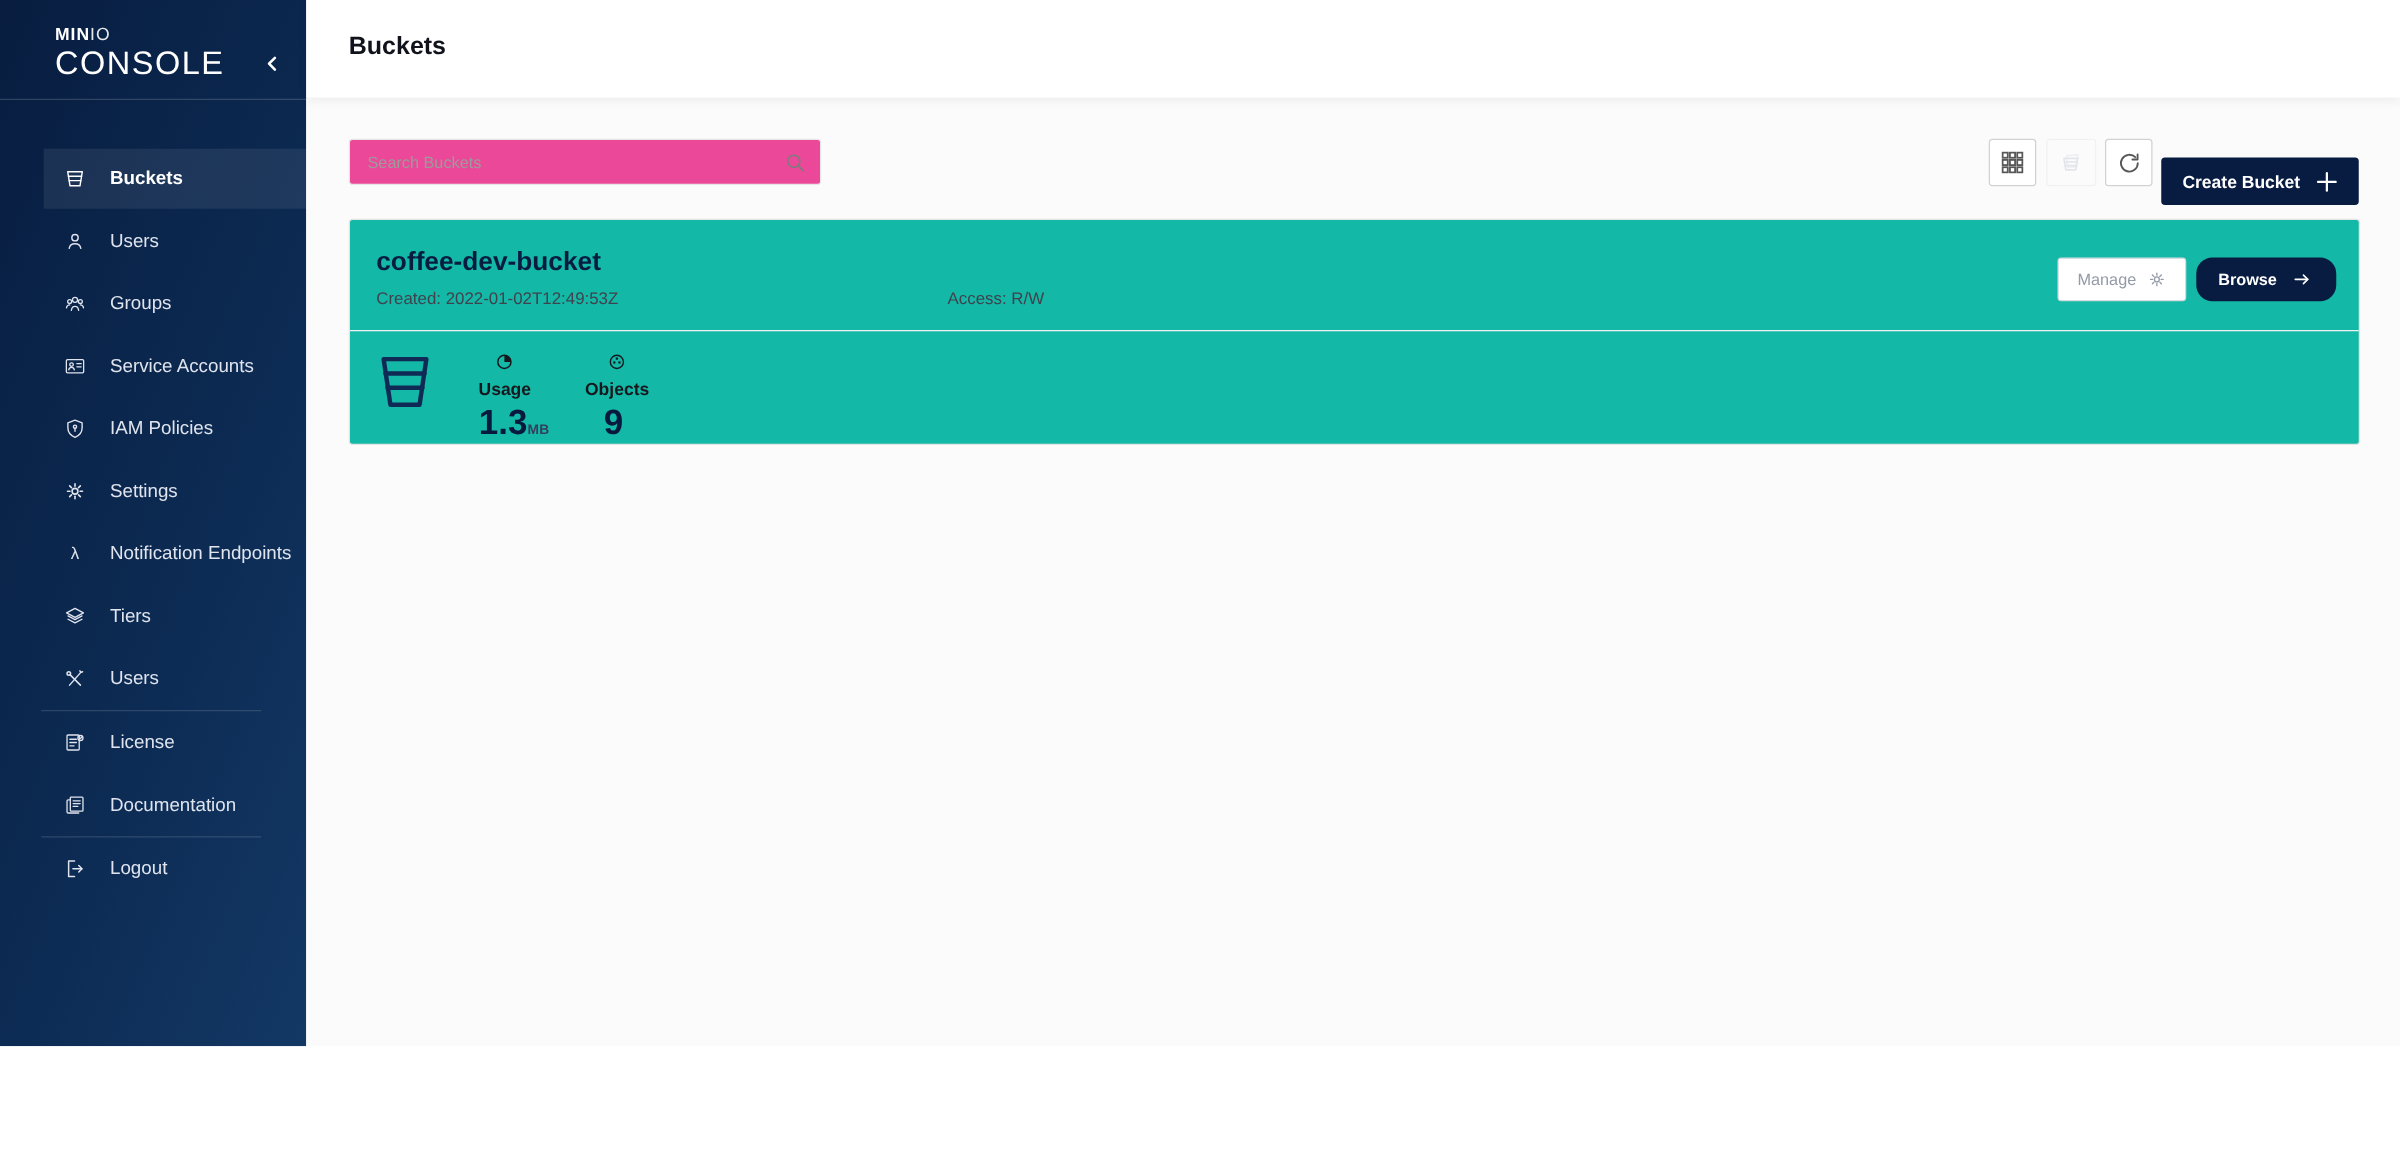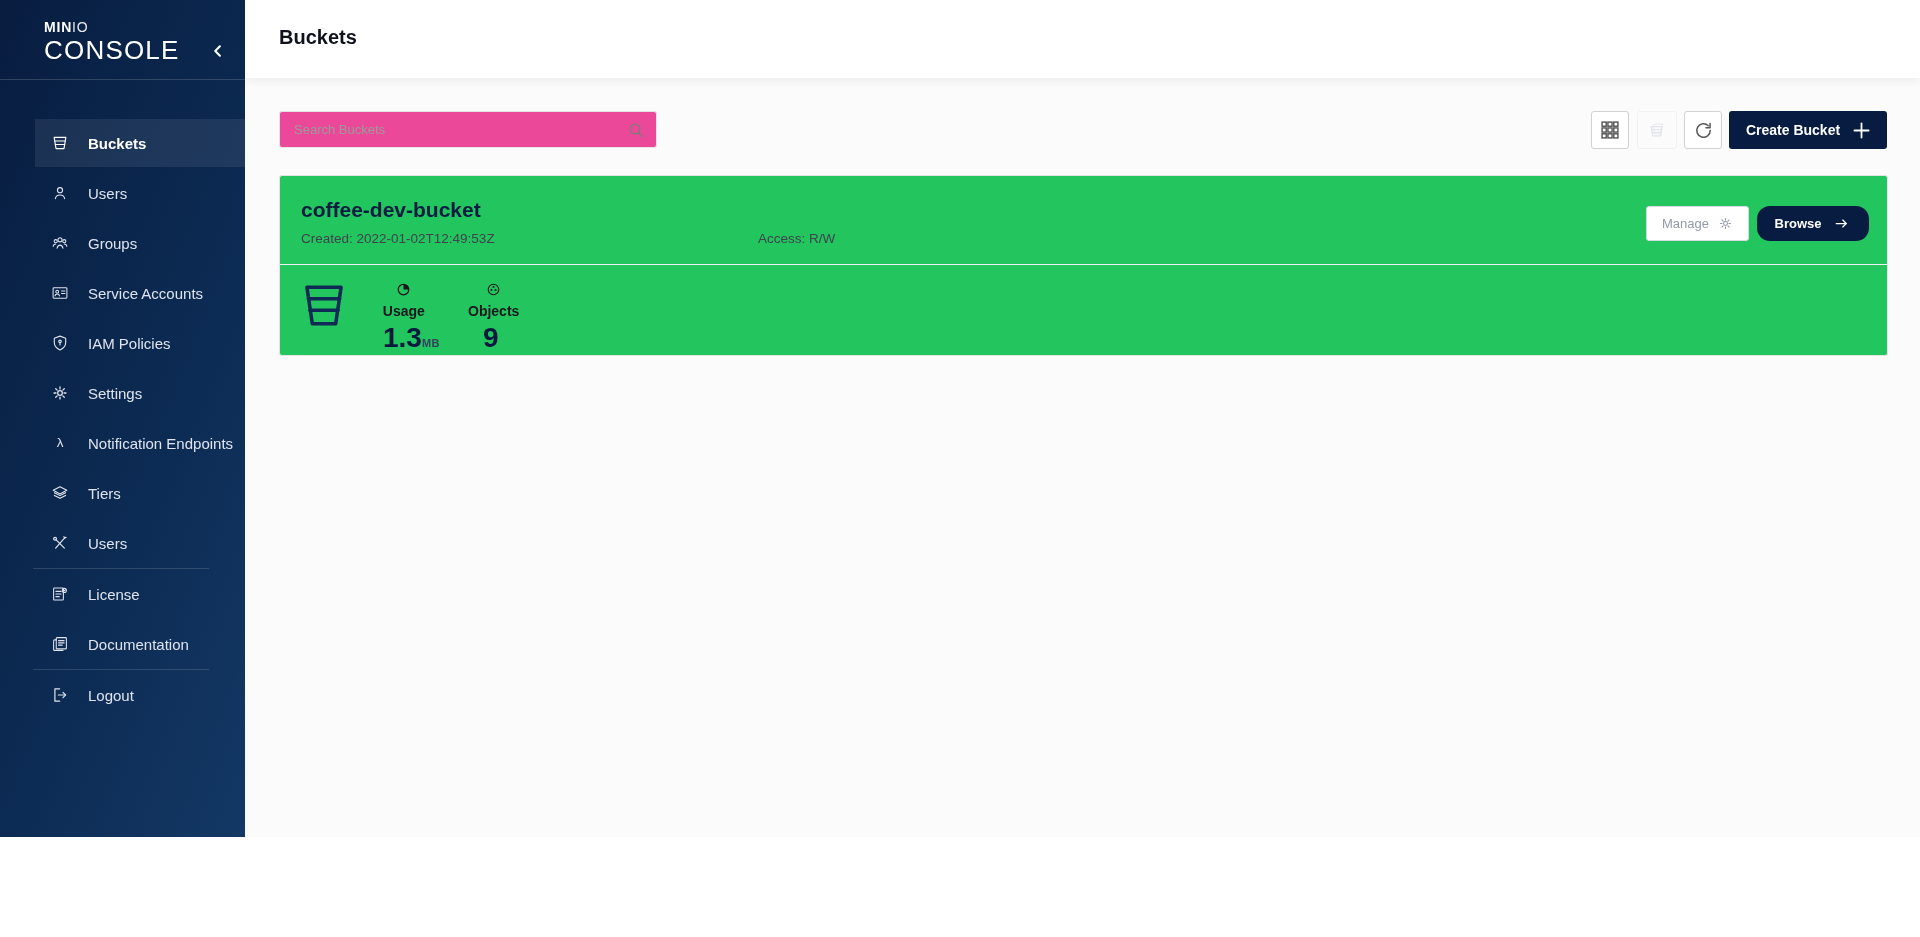--- a/index.html
+++ b/index.html
@@ -46,26 +46,26 @@
     border:1px solid #e5e5e5;border-radius:3px;box-sizing:border-box;}
   .search-box input{position:absolute;left:0;top:0;width:100%;height:100%;border:none;outline:none;
     background:transparent;font-family:inherit;font-size:13px;color:#333;padding:0 38px 0 14px;box-sizing:border-box;}
   .search-box input::placeholder{color:#9b9b9b;}
   .search-icon{position:absolute;right:10px;top:8px;color:#7c7c7c;}
 
   .icon-btn{position:absolute;top:33px;width:38px;height:38px;background:#fff;border:1px solid #d2d2d2;
     border-radius:3px;display:flex;align-items:center;justify-content:center;color:#575757;cursor:pointer;box-sizing:border-box;}
   .icon-btn.disabled{border-color:#f1f1f1;background:#fbfbfc;color:#e3e5ea;cursor:default;}
   .btn-grid{left:1346px;} .btn-list{left:1392px;width:40px;} .btn-refresh{left:1439px;}
-  .create-btn{position:absolute;left:1484px;top:33px;width:158px;height:38px;background:#081C42;color:#fff;
+  .create-btn{position:absolute;left:1484px;top:48px;width:158px;height:38px;background:#081C42;color:#fff;
     border:none;border-radius:3px;font-family:inherit;font-size:14px;font-weight:700;display:flex;align-items:center;
     justify-content:center;gap:13px;cursor:pointer;}
 
   
-  .bucket-card{position:absolute;left:34px;top:97px;width:1609px;height:181px;background:#22c55e;
+  .bucket-card{position:absolute;left:34px;top:97px;width:1609px;height:181px;background:#14b8a6;
     border:1px solid #e4e4e4;border-radius:3px;box-sizing:border-box;padding-left:30px;}
   .bucket-name{position:absolute;left:21px;top:22px;font-size:21px;font-weight:700;color:#081C42;}
   .bucket-created{position:absolute;left:21px;top:55px;font-size:13.5px;color:#40424d;}
   .bucket-access{position:absolute;left:478px;top:55px;font-size:13.5px;color:#40424d;}
   .manage-btn{position:absolute;left:1366px;top:30px;width:103px;height:35px;background:#fff;
     border:1px solid #d7dae1;border-radius:3px;color:#949aa8;font-family:inherit;font-size:13px;
     display:flex;align-items:center;justify-content:center;gap:9px;cursor:pointer;box-sizing:border-box;}
   .browse-btn{position:absolute;left:1477px;top:30px;width:112px;height:35px;background:#081C42;border:none;
     border-radius:13px;color:#fff;font-family:inherit;font-size:13px;font-weight:700;
     display:flex;align-items:center;justify-content:center;gap:11px;cursor:pointer;}

